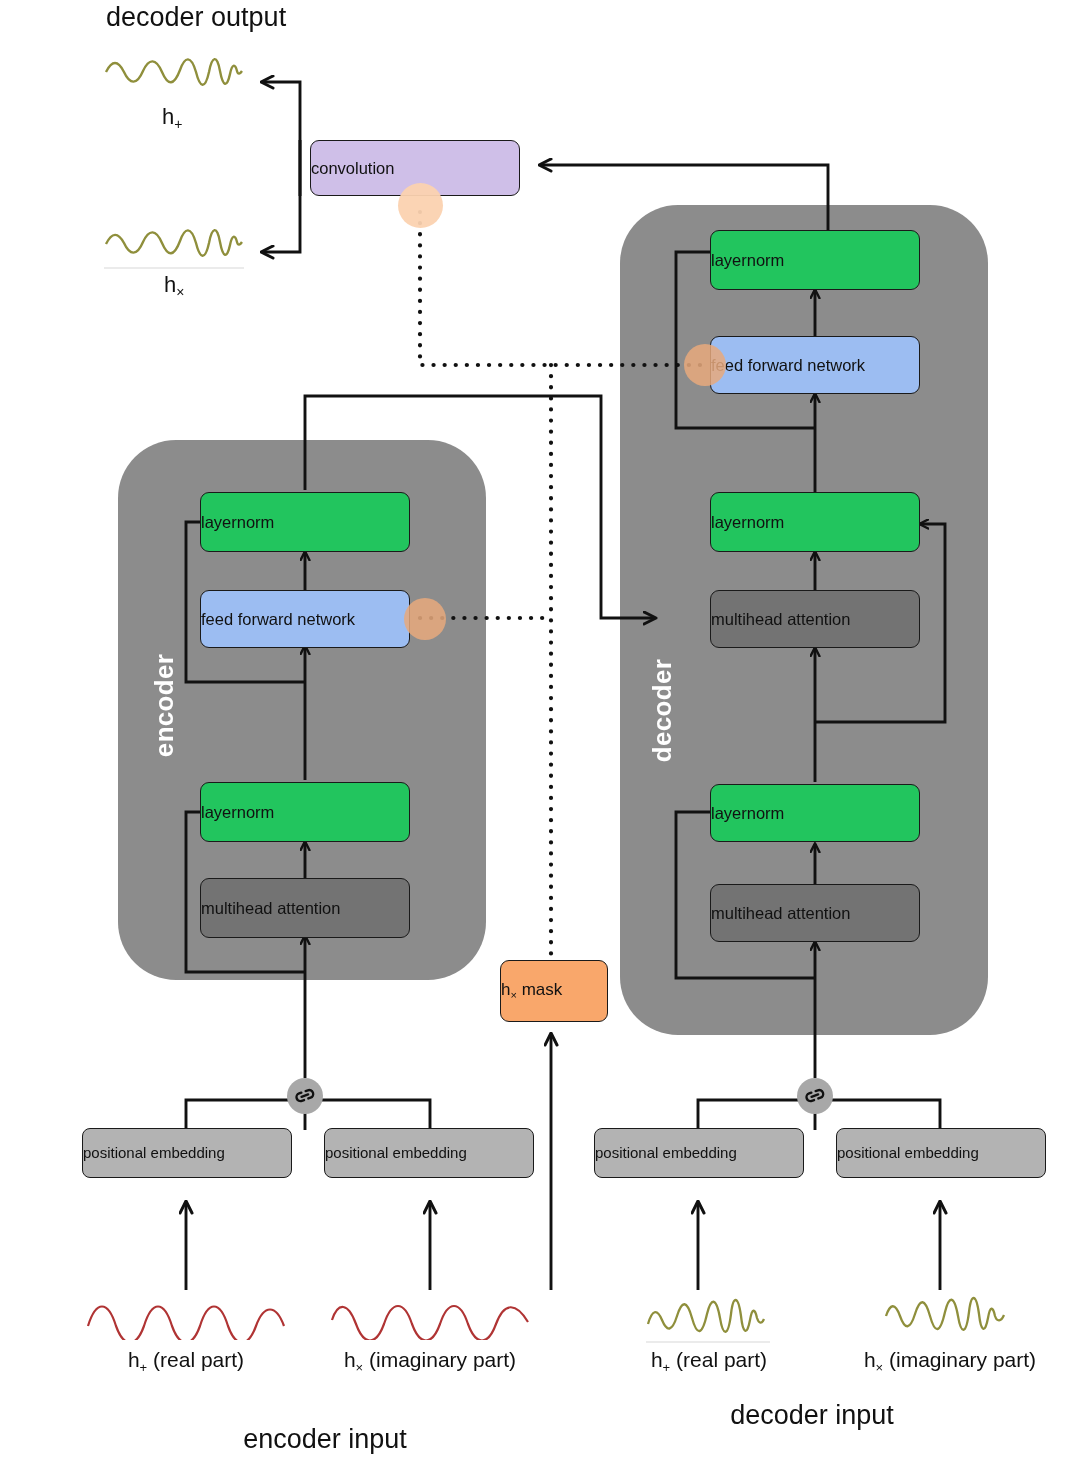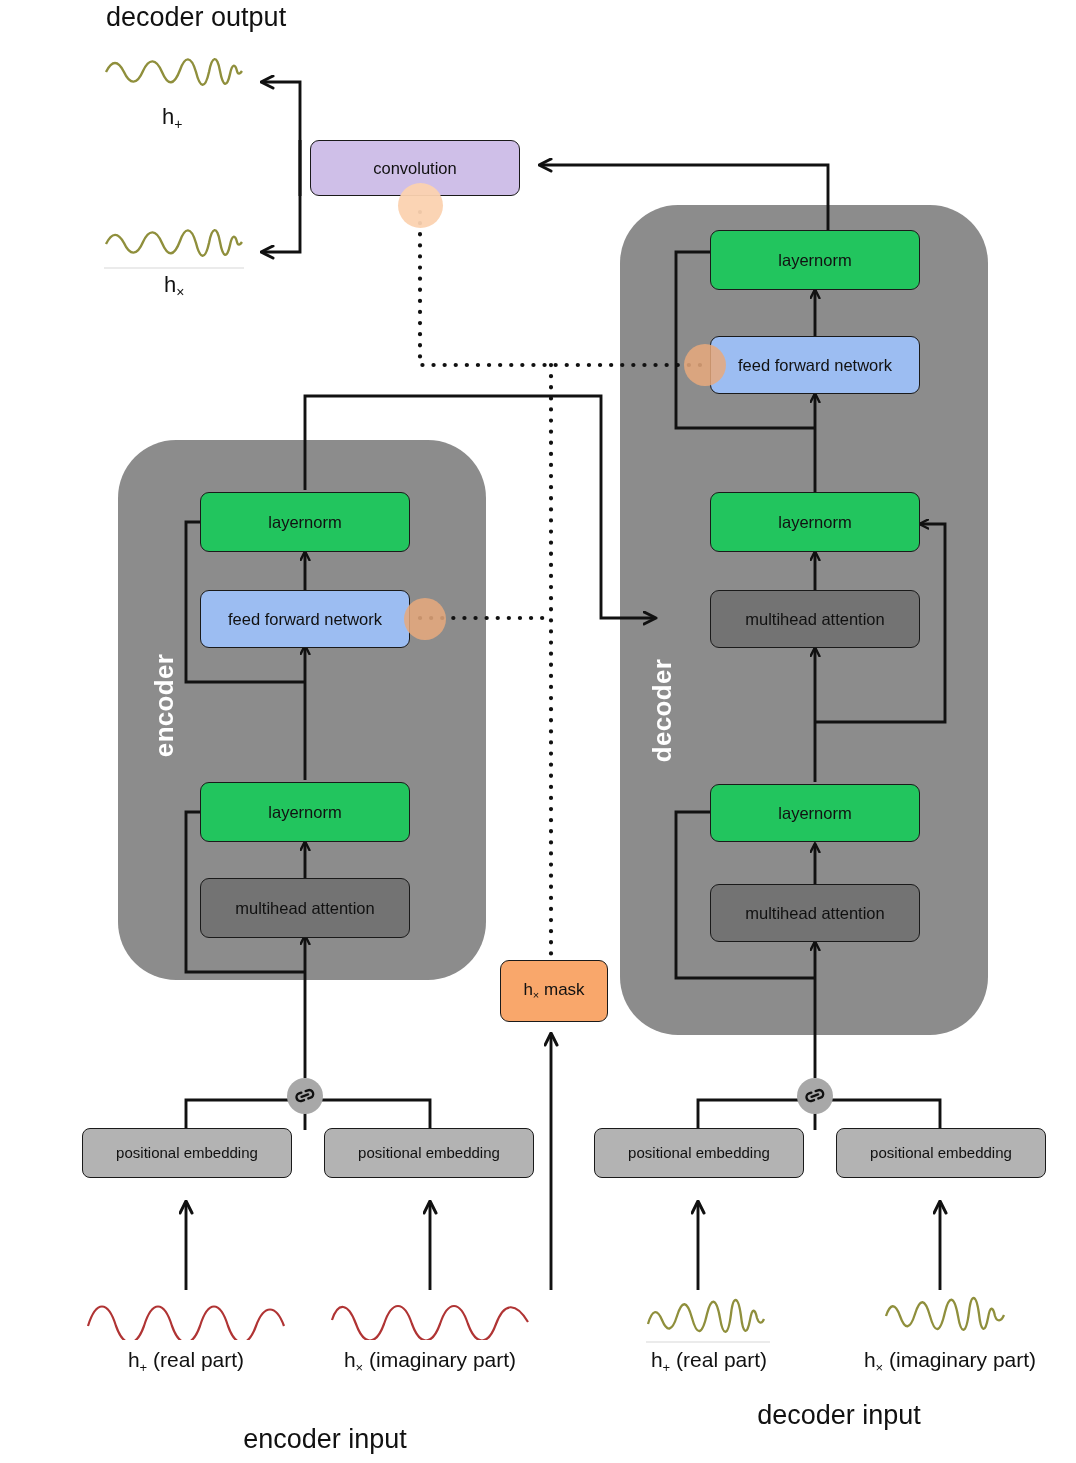--- a/index.html
+++ b/index.html
@@ -5,21 +5,21 @@
   html,body{margin:0;padding:0;background:#ffffff;}
   body{font-family:"Liberation Sans",sans-serif;}
   #stage{position:relative;width:1076px;height:1463px;background:#fff;overflow:hidden;}
 
   
   .node{
     position:absolute;
     box-sizing:border-box;
     border:1.6px solid #1a1a1a;
     border-radius:9px;
-    display:flex;align-items:center;justify-content:center;
+    display:flex;align-items:center;justify-content:flex-start;
     font-size:16.5px;color:#111;
     text-align:center;
     line-height:1.1;
   }
   .green{background:#22c55e;}
   .blue{background:#9cbdf2;}
   .yellow{background:#737373;}
   .purple{background:#cfbfe8;}
   .orange{background:#f9a76b;}
   .grayboxnode{background:#b3b3b3;border-radius:8px;font-size:15px;}
@@ -225,21 +225,21 @@
   </div>
   <div class="node grayboxnode" style="left:594px;top:1128px;width:210px;height:50px;">
     <span>positional embedding</span>
   </div>
   <div class="node grayboxnode" style="left:836px;top:1128px;width:210px;height:50px;">
     <span>positional embedding</span>
   </div>
 
   <div class="label bold" style="left:106px;top:2px;">decoder output</div>
   <div class="label bold center" style="left:325px;top:1400px;margin-top:24px;">encoder input</div>
-  <div class="label bold center" style="left:839px;top:1400px;">decoder input</div>
+  <div class="label bold center" style="left:812px;top:1400px;">decoder input</div>
 
   <svg class="wave" style="left:104px;top:38px;width:140px;height:62px;" viewBox="0 0 140 62">
     <path d="M2,34 C8,22 14,22 20,34 C26,47 33,47 39,33 C45,20 52,20 58,34 C64,48 70,48 76,32
              C81,18 87,17 92,34 C96,50 101,52 105,34 C108,18 113,16 116,33 C119,49 123,50 126,36
              C128,26 131,25 133,33 C134,37 136,36 138,33" fill="none" stroke="#8f8f3c" stroke-width="2.4" stroke-linejoin="round"></path>
   </svg>
   <div class="label" style="left:162px;top:104px;font-size:22px;">
     <span>h</span><sub style="font-size:14px;">+</sub>
   </div>
 

